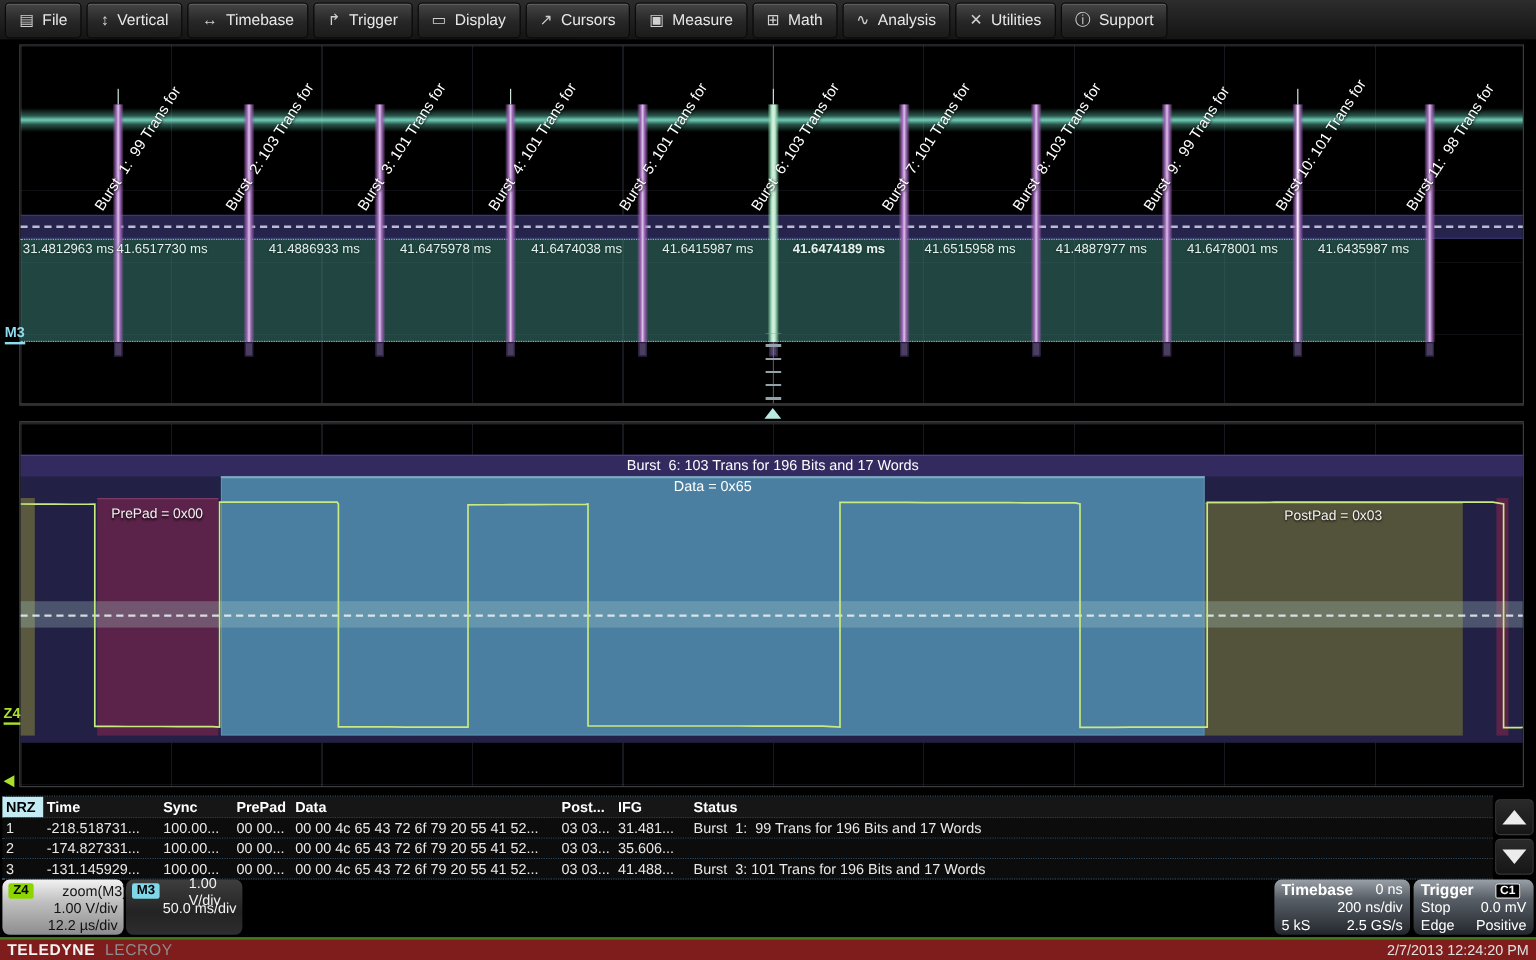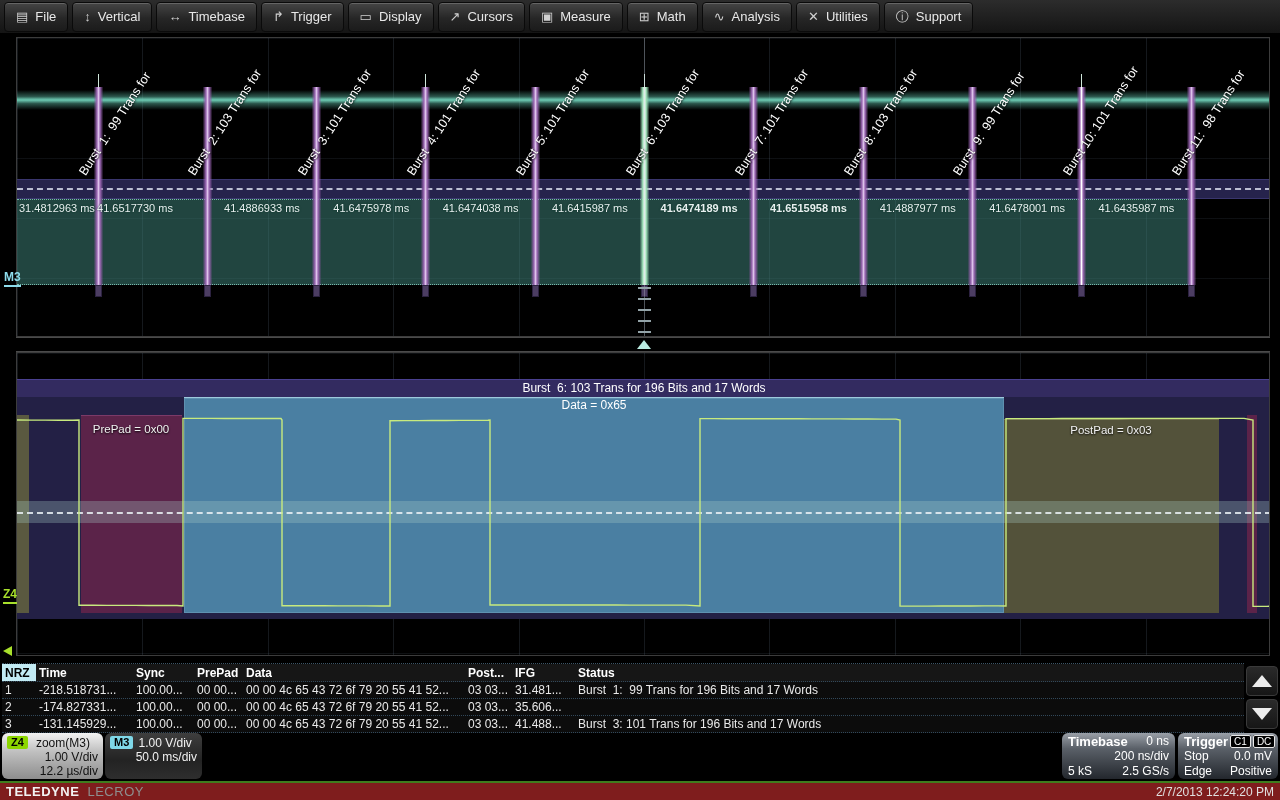--- a/index.html
+++ b/index.html
@@ -101,31 +101,31 @@
 
   
   .desc-box{position:absolute;top:733px;height:46px;border-radius:6px;box-sizing:border-box;
     padding:2px 5px;font-size:12px;cursor:pointer;}
   #z4-box{left:2px;width:101px;background:linear-gradient(180deg,#f2f2f2,#c0c0c0 40%,#8d8d8d);color:#111;}
   #m3-box{left:105px;width:97px;background:linear-gradient(180deg,#3e3e3e,#232323 60%,#2e2e2e);color:#f2f2f2;}
   .desc-r1{display:flex;align-items:center;height:15px;}
   .badge{font-size:11px;font-weight:bold;padding:0 4px;border-radius:2px;line-height:13px;}
   #z4-badge{background:#8cd600;color:#000;}
   #m3-badge{background:#7fd8e8;color:#000;}
-  .desc-title{flex:1;text-align:center;}
+  .desc-title{flex:1;text-align:left;padding-left:24px;}
   .desc-line{text-align:right;height:14px;line-height:14px;}
   .info-box{position:absolute;top:733px;height:46px;border-radius:6px;box-sizing:border-box;
     background:linear-gradient(180deg,#9aa0a8,#5a6068 34%,#23272d 100%);color:#fff;
     padding:1px 6px;font-size:12px;cursor:pointer;}
   #tb-box{left:1062px;width:113px;}
   #trg-box{left:1178px;width:100px;}
   .info-r{display:flex;justify-content:space-between;align-items:center;height:15px;line-height:15px;}
   .info-title{font-weight:bold;font-size:13px;}
-  .chanbadge{border:1px solid #e8e8e8;background:#000;color:#fff;font-size:10px;font-weight:normal;
-    padding:0 3px;border-radius:2px;line-height:12px;margin-left:2px;}
+  .chanbadge{border:1px solid #e8e8e8;background:#000;color:#fff;font-size:10px;font-weight:bold;
+    padding:0 3px;border-radius:2px;line-height:12px;margin-left:18px;}
 
   
   #footer{position:absolute;left:0;top:781px;width:1280px;height:19px;background:#7f1d1d;
     border-top:2px solid #3f7d1e;box-sizing:content-box;display:flex;align-items:center;
     justify-content:space-between;padding:0 6px;box-sizing:border-box;}
   #brand{font-size:13px;letter-spacing:.5px;}
   #brand .b1{font-weight:bold;color:#f2f2f2;} #brand .b2{color:#8e8e8e;margin-left:4px;}
   #datetime{font-size:12px;color:#e0e0e0;}
 </style>
 </head>
@@ -210,21 +210,21 @@
     <div class="burst-diag" style="left: 1054.7px;">Burst 10: 101 Trans for</div>
     <div class="burst-diag" style="left: 1164px;">Burst 11:  98 Trans for</div>
 
     <div class="meas-time" style="left: 2px;">31.4812963 ms</div>
     <div class="meas-time" style="left: 118px; transform: translateX(-50%);">41.6517730 ms</div>
     <div class="meas-time" style="left: 244.95px; transform: translateX(-50%);">41.4886933 ms</div>
     <div class="meas-time" style="left: 354.25px; transform: translateX(-50%);">41.6475978 ms</div>
     <div class="meas-time" style="left: 463.55px; transform: translateX(-50%);">41.6474038 ms</div>
     <div class="meas-time" style="left: 572.85px; transform: translateX(-50%);">41.6415987 ms</div>
     <div class="meas-time" style="left: 682.15px; transform: translateX(-50%); font-weight: bold;">41.6474189 ms</div>
-    <div class="meas-time" style="left: 791.45px; transform: translateX(-50%); font-weight: bold;">41.6515958 ms</div>
+    <div class="meas-time" style="left: 791.45px; transform: translateX(-50%);">41.6515958 ms</div>
     <div class="meas-time" style="left: 900.75px; transform: translateX(-50%);">41.4887977 ms</div>
     <div class="meas-time" style="left: 1010.05px; transform: translateX(-50%);">41.6478001 ms</div>
     <div class="meas-time" style="left: 1119.35px; transform: translateX(-50%);">41.6435987 ms</div>
 
     <div id="center-vline"></div>
     <div id="center-ticks"></div>
   </div>
 
   <div class="trace-tag" id="m3-tag">M3</div>
 

